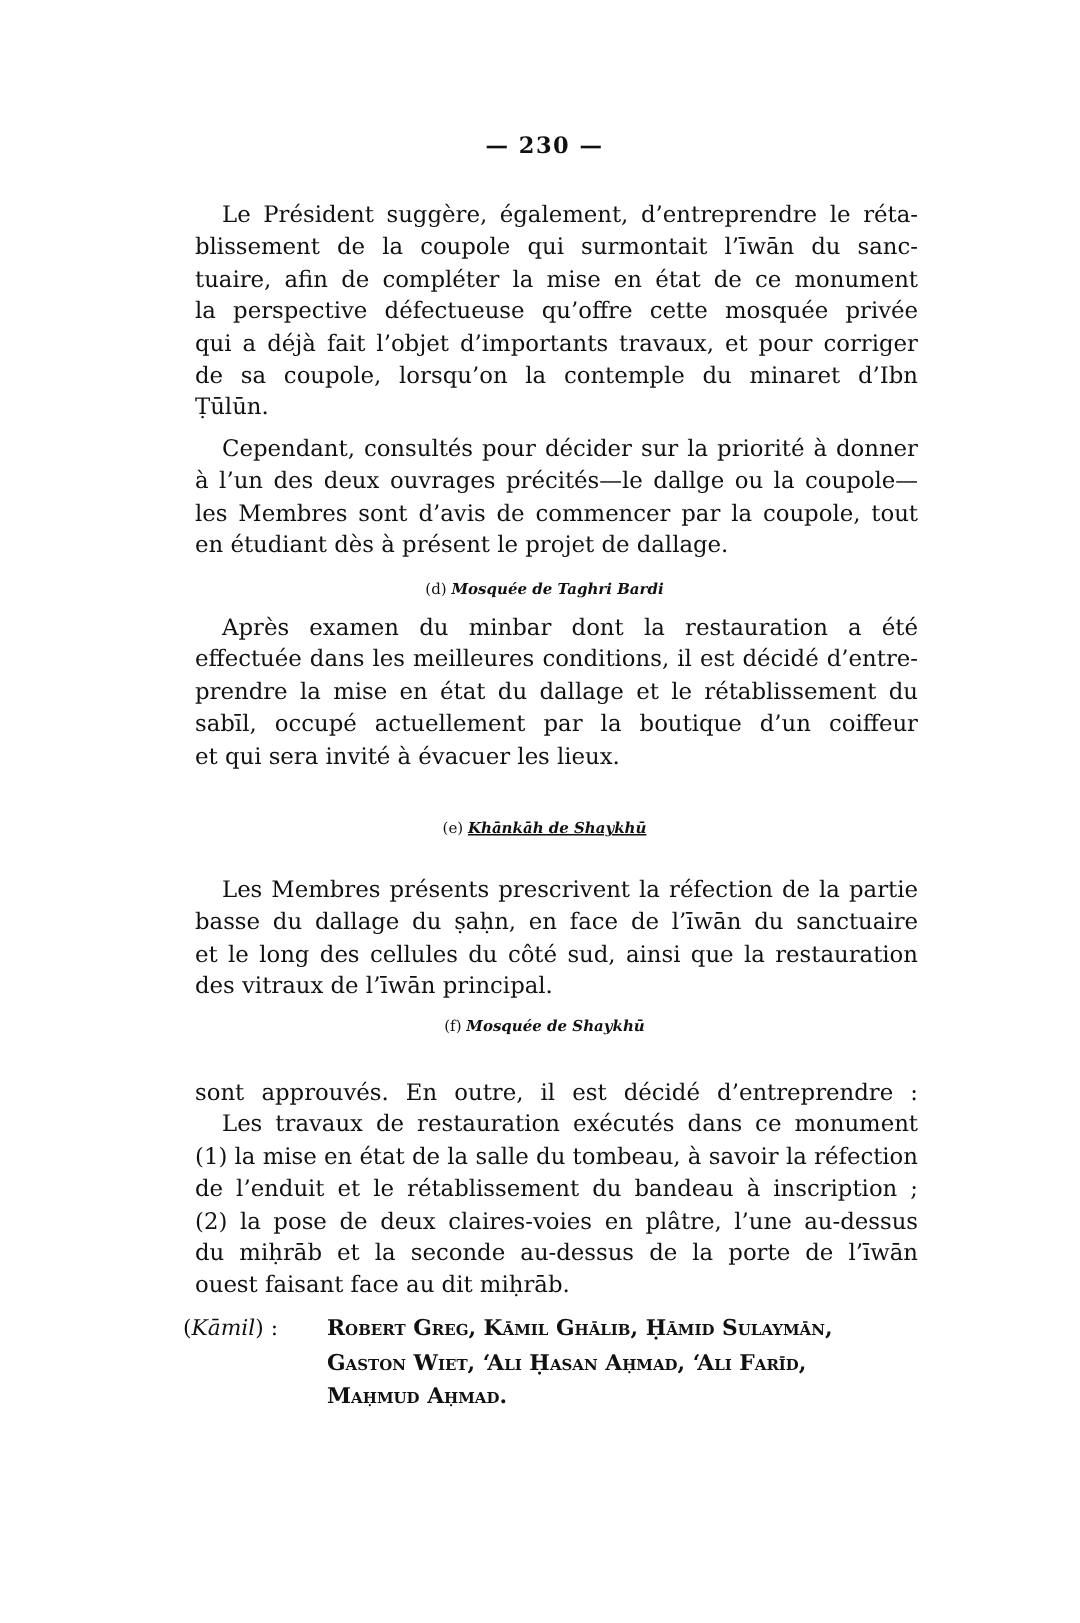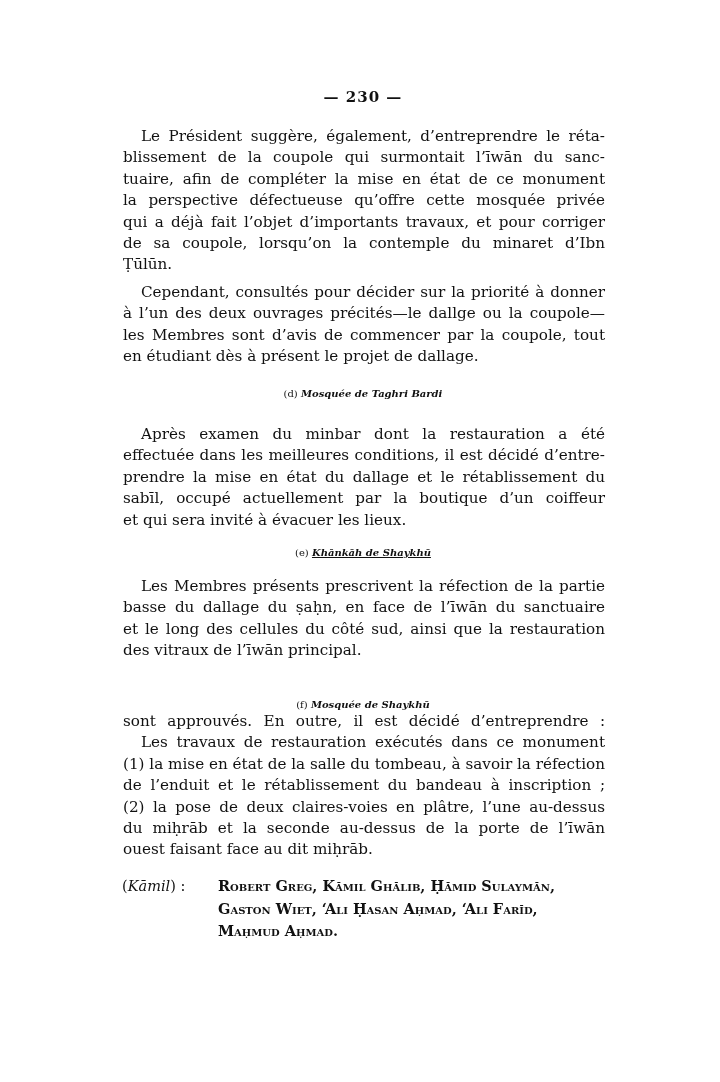--- a/index.html
+++ b/index.html
@@ -32,21 +32,21 @@
       letter-spacing: 1px;
     }
     .para {
       position: absolute;
       left: 0;
       width: 482px;
       font-size: 15.2px;
       line-height: 21.4px;
       text-align: justify;
       text-align-last: left;
-      margin: 1px;
+      margin: 8px;
     }
     .para .line {
       display: block;
       text-align: justify;
       text-align-last: justify;
       white-space: nowrap;
     }
     .para .line.last {
       text-align-last: left;
     }
@@ -118,41 +118,41 @@
     <span class="line">à l’un des deux ouvrages précités—le dallge ou la coupole—</span>
     <span class="line">les Membres sont d’avis de commencer par la coupole, tout</span>
     <span class="line last">en étudiant dès à présent le projet de dallage.</span>
   </div>
 
   <div class="heading" style="top:383px;">
     <span>(d)</span>
     <span class="title">Mosquée de Taghri Bardi</span>
   </div>
 
-  <div class="para" style="top:423px;">
+  <div class="para" style="top:400px;">
     <span class="line indent">Après examen du minbar dont la restauration a été</span>
     <span class="line">effectuée dans les meilleures conditions, il est décidé d’entre-</span>
     <span class="line">prendre la mise en état du dallage et le rétablissement du</span>
     <span class="line">sabīl, occupé actuellement par la boutique d’un coiffeur</span>
     <span class="line last">et qui sera invité à évacuer les lieux.</span>
   </div>
 
   <div class="heading" style="top:542px;">
     <span>(e)</span>
     <span class="title" style="text-decoration: underline;">Khānkāh de Shaykhū</span>
   </div>
 
   <div class="para" style="top:575px;">
     <span class="line indent">Les Membres présents prescrivent la réfection de la partie</span>
     <span class="line">basse du dallage du ṣaḥn, en face de l’īwān du sanctuaire</span>
     <span class="line">et le long des cellules du côté sud, ainsi que la restauration</span>
     <span class="line last">des vitraux de l’īwān principal.</span>
   </div>
 
-  <div class="heading" style="top:694px;">
+  <div class="heading" style="top:674px;">
     <span>(f)</span>
     <span class="title">Mosquée de Shaykhū</span>
   </div>
 
   <div class="para" style="top:710px;">
     <span class="line">sont approuvés. En outre, il est décidé d’entreprendre :</span>
     <span class="line indent">Les travaux de restauration exécutés dans ce monument</span>
     <span class="line">(1) la mise en état de la salle du tombeau, à savoir la réfection</span>
     <span class="line">de l’enduit et le rétablissement du bandeau à inscription ;</span>
     <span class="line">(2) la pose de deux claires-voies en plâtre, l’une au-dessus</span>

